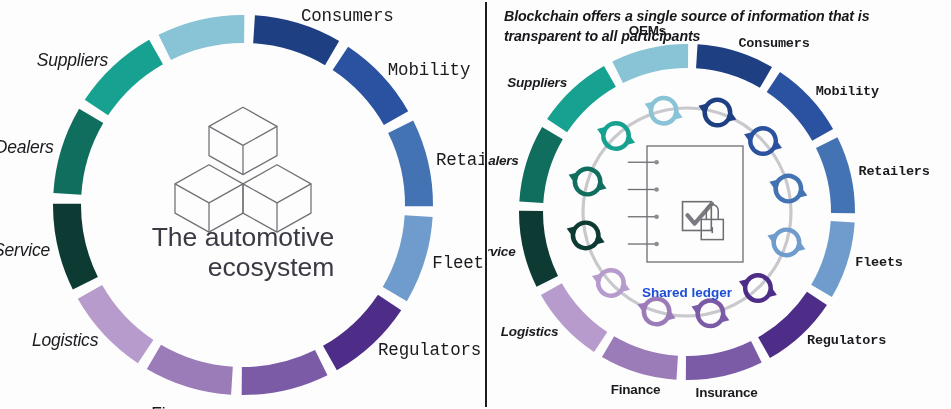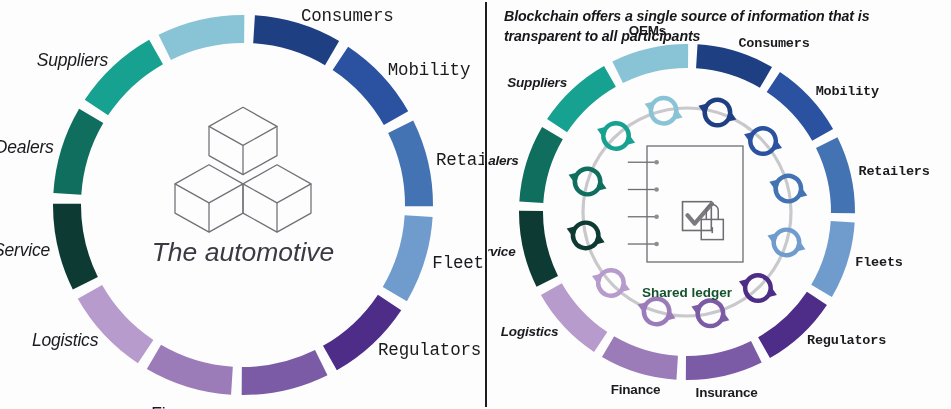--- a/index.html
+++ b/index.html
@@ -55,21 +55,20 @@
   .center-title {
     position: absolute;
     left: 243px;
     top: 252px;
     transform: translate(-50%, -50%);
     text-align: right;
     font-size: 26.5px;
     color: #3a3a44;
     line-height: 1.15;
     white-space: nowrap;
-    font-style: italic;
   }
 
   .headline {
     position: absolute;
     left: 16px;
     top: 6px;
     width: 430px;
     font-size: 14.2px;
     font-weight: bold;
     font-style: italic;
@@ -78,21 +77,21 @@
     letter-spacing: -0.1px;
   }
 
   .ledger-caption {
     position: absolute;
     left: 199px;
     top: 292px;
     transform: translate(-50%, -50%);
     font-size: 13.5px;
     font-weight: 600;
-    color: #14532d;
+    color: #1d4ed8;
     white-space: nowrap;
   }
 </style>
 </head>
 <body>
 
 <div id="root">
 
   <div class="panel" id="panel-left">
     <div class="stage" id="stage-left">
@@ -129,20 +128,21 @@
         <div class="label L lab-center" style="left: 290.24px; top: 417.618px;">Insurance</div>
         <div class="label L lab-center" style="left: 181.602px; top: 413.824px;">Finance</div>
         <div class="label L lab-left" style="left: 98.192px; top: 340.036px;">Logistics</div>
         <div class="label L lab-left" style="left: 50.0747px; top: 249.54px;">Service</div>
         <div class="label L lab-left" style="left: 53.6517px; top: 147.11px;">Dealers</div>
         <div class="label L lab-left" style="left: 107.964px; top: 60.192px;">Suppliers</div>
         <div class="label L lab-center" style="left: 195.76px; top: -7.61771px;">OEMs</div>
       </div>
     <div class="center-title">
       <div>The automotive</div>
+      <div>ecosystem</div>
     </div>
   </div>
 
   <div class="divider"></div>
 
   <div class="panel" id="panel-right">
     <div class="headline">Blockchain offers a single source of information that is transparent to all participants</div>
     <div class="stage" id="stage-right">
         <svg class="ring" width="463" height="409">
           <path d="M 209.54880728092468 44.33150962405037 A 168 168 0 0 1 284.01367237235553 67.09770357318075 L 271.8688620334476 87.79803163415492 A 144 144 0 0 0 208.04183481222114 68.28415110632889 Z" fill="#1f3f83"></path>

